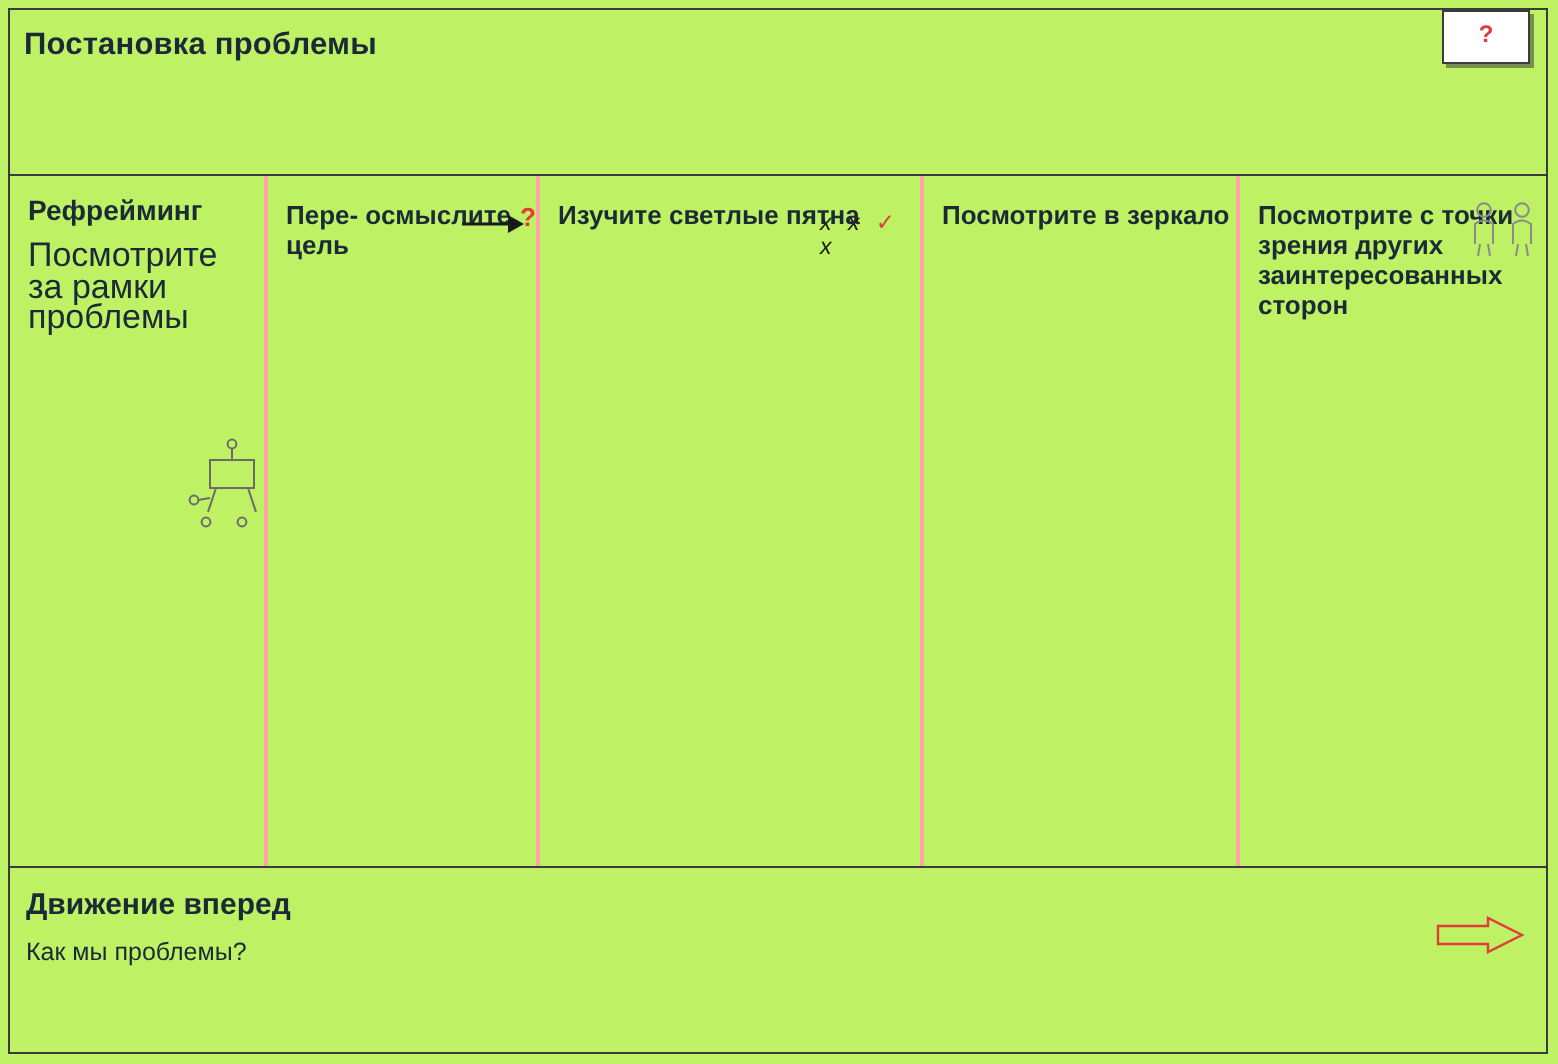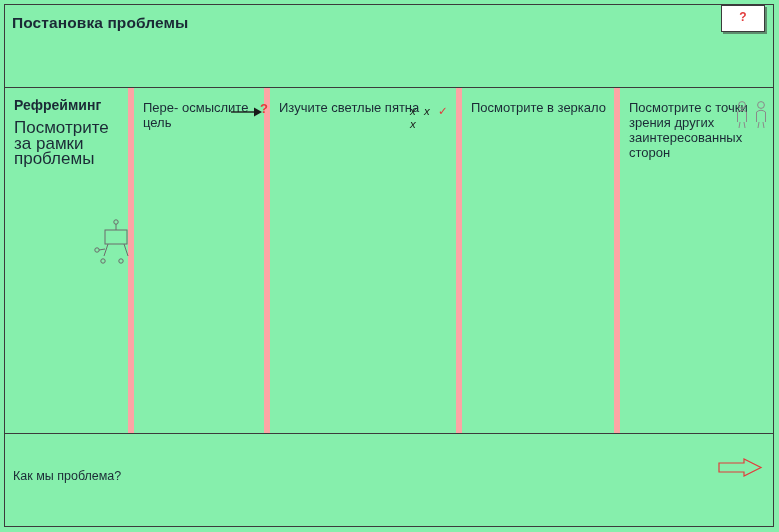--- a/index.html
+++ b/index.html
@@ -8,21 +8,21 @@
     background: #ffffff;
   }
   body {
     font-family: "Liberation Sans", sans-serif;
     color: #1a1a1a;
   }
   #canvas {
     position: relative;
     width: 779px;
     height: 532px;
-    background: #86efac;
+    background: #bef264;
     overflow: hidden;
   }
 
   
   .frame {
     position: absolute;
     left: 4px;
     top: 4px;
     width: 770px;
     height: 523px;
@@ -92,31 +92,32 @@
     left: 5px;
     top: 88px;
     width: 768px;
     height: 345px;
   }
   .col {
     position: absolute;
     top: 0;
     height: 345px;
     box-sizing: border-box;
-    border-right: 6px solid #fca5a5;
+    border-right: 2px solid #fca5a5;
   }
   .col.last { border-right: none; }
 
   .col-head {
     position: absolute;
     left: 9px;
     top: 12px;
     font-size: 13px;
     line-height: 15px;
     color: #1b2a36;
+    font-weight: bold;
   }
   .col-head.bold {
     font-weight: bold;
     font-size: 14px;
     top: 10px;
   }
   .col-body {
     position: absolute;
     left: 9px;
     top: 33px;
@@ -265,21 +266,22 @@
           <path d="M23.5 24 L23.5 14 Q28 10.5 32.5 14 L32.5 24" fill="none" stroke="#8a8a8a" stroke-width="1"></path>
           <line x1="26" y1="24" x2="25" y2="30" stroke="#8a8a8a" stroke-width="1"></line>
           <line x1="30" y1="24" x2="31" y2="30" stroke="#8a8a8a" stroke-width="1"></line>
         </svg>
       </div>
     </div>
 
   </div>
 
   <div class="bottom-band">
-    <div class="bottom-sub">Как мы проблема?</div>
+    <div class="bottom-title">Движение вперед</div>
+    <div class="bottom-sub">Как мы проблемы?</div>
     <div class="red-arrow" style="left:713px; top:24px;">
       <svg width="46" height="22" viewBox="0 0 46 22">
         <path d="M1 5 L26 5 L26 1 L43 9.5 L26 18 L26 14 L1 14 Z" fill="none" stroke="#e23b3b" stroke-width="1.2"></path>
       </svg>
     </div>
   </div>
 
 </div>
 
 </body></html>

